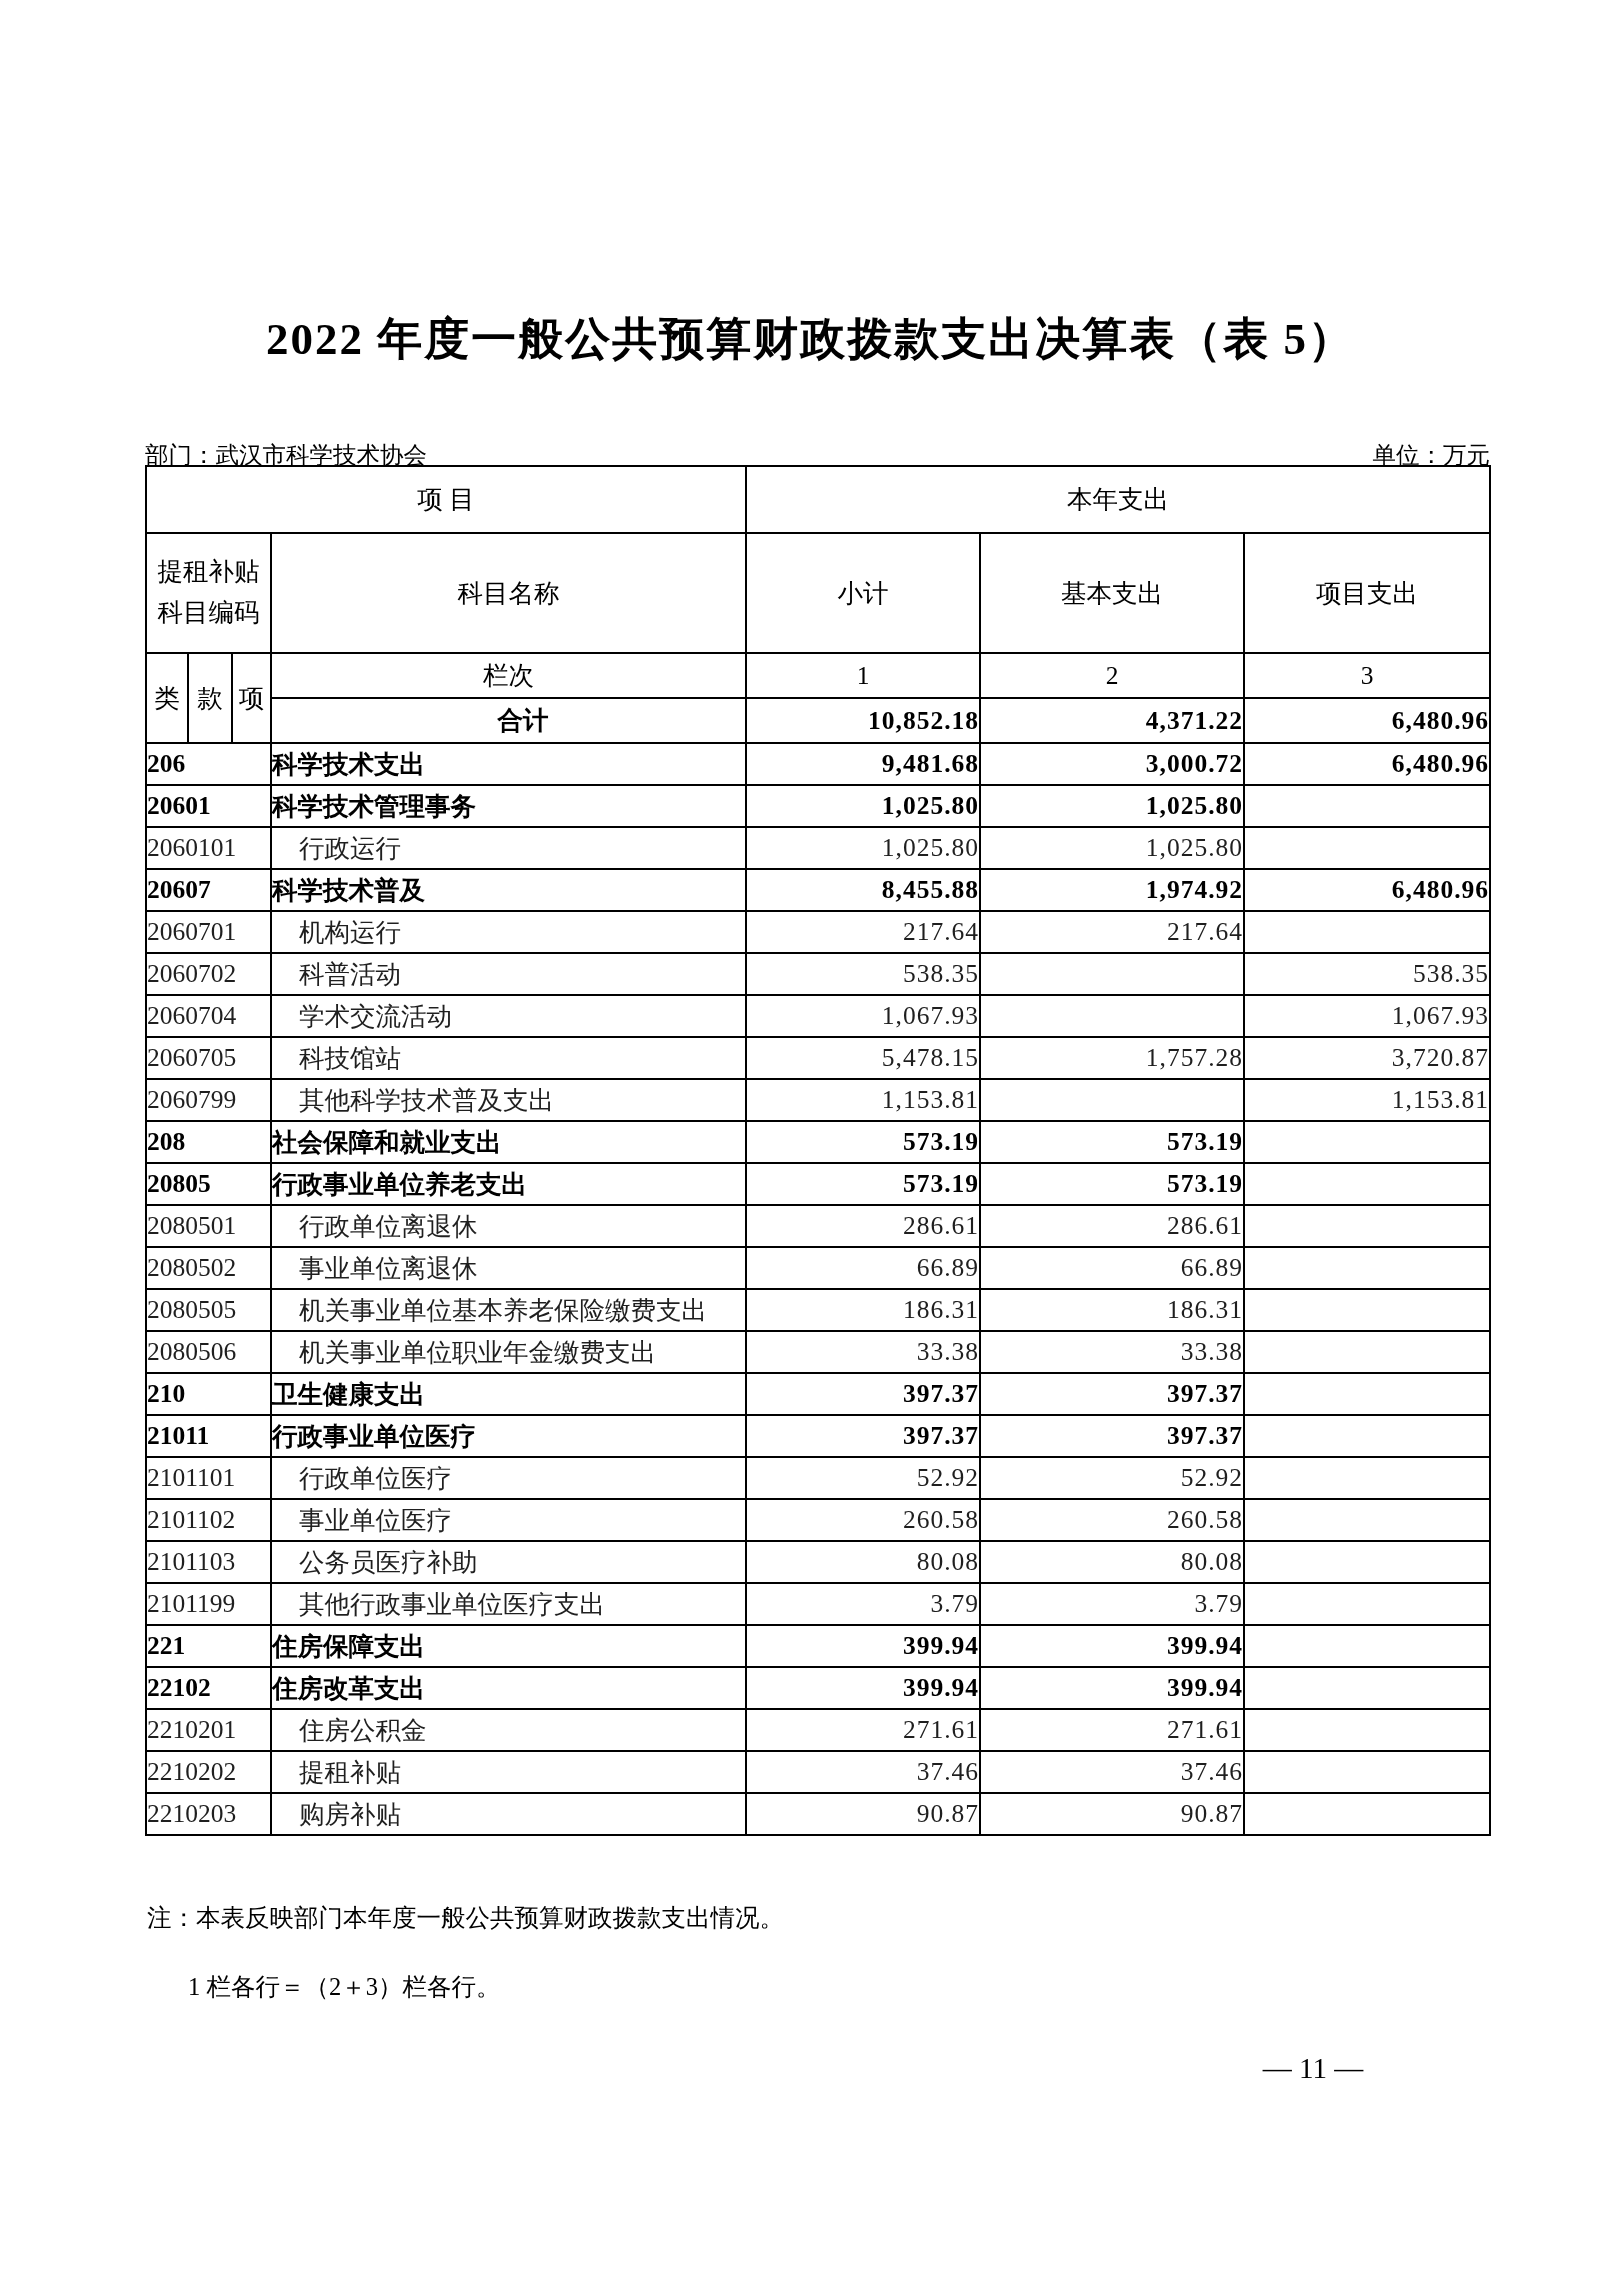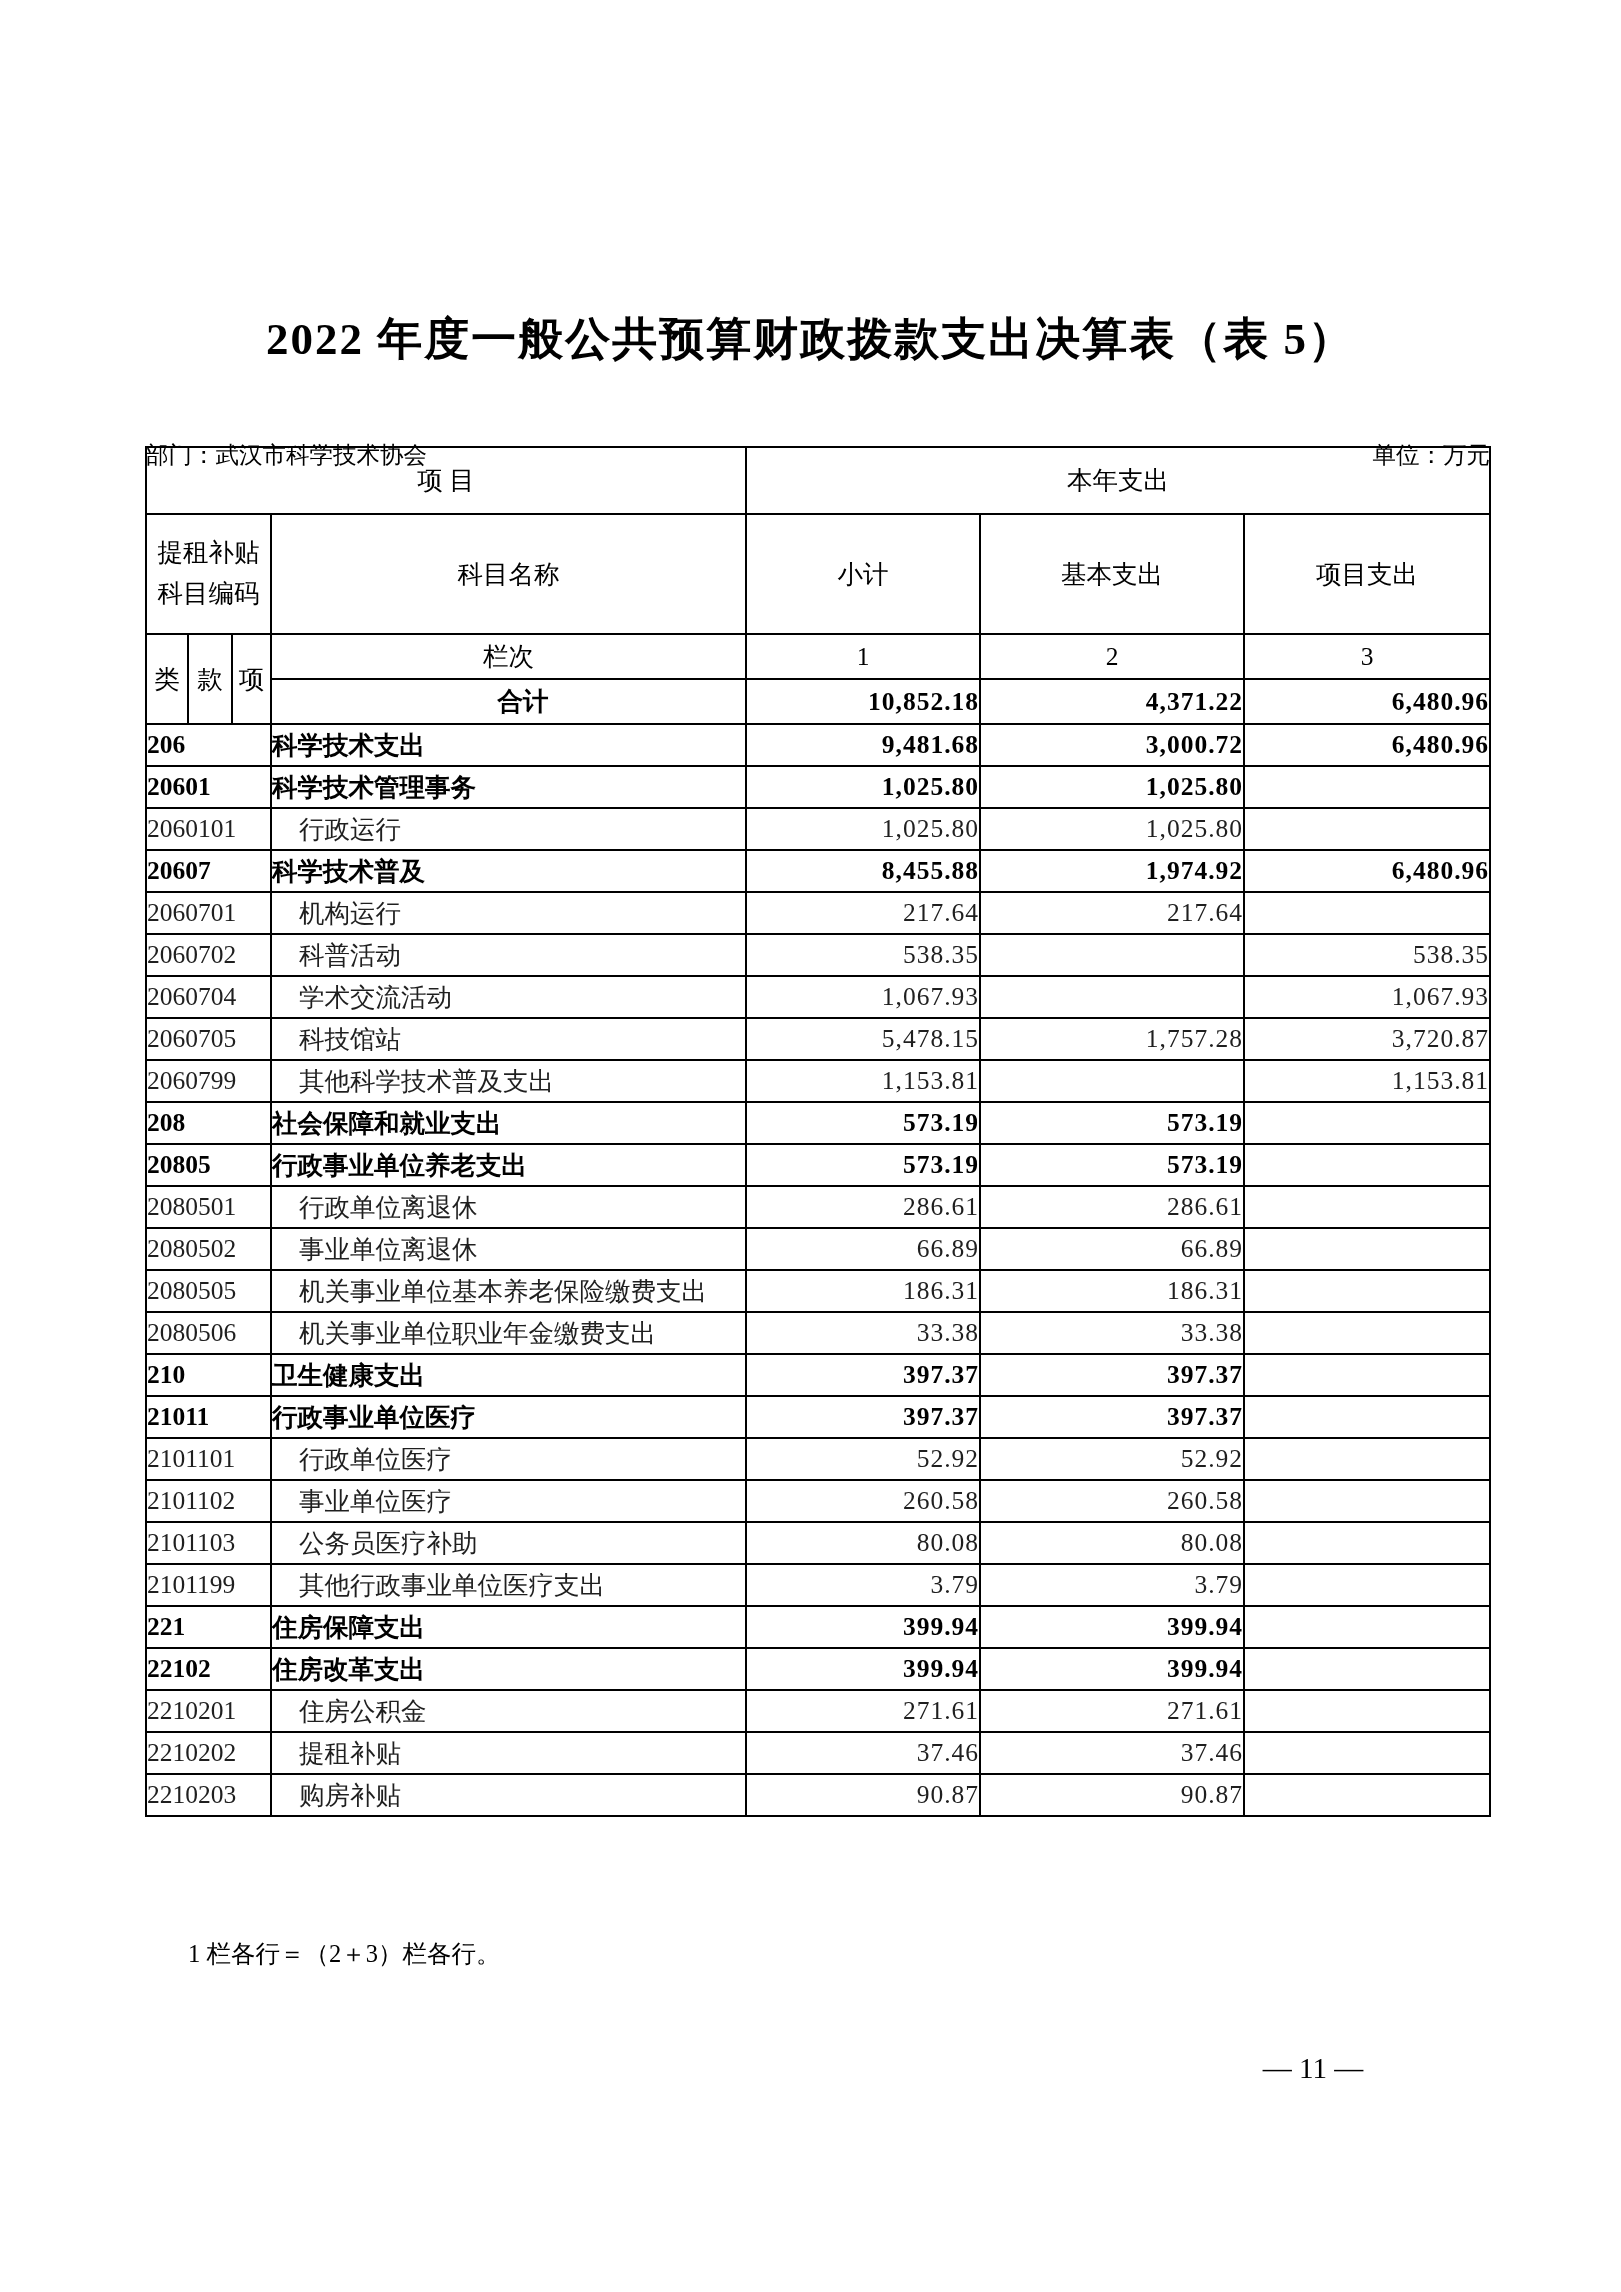--- a/index.html
+++ b/index.html
@@ -27,21 +27,21 @@
     top: 398px;
     left: 145px;
     width: 1345px;
     display: flex;
     justify-content: space-between;
     font-size: 23.5px;
     margin-top: 41px;
   }
   table.budget {
     position: absolute;
-    top: 446px;
+    top: 465px;
     left: 145px;
     width: 1345px;
     border-collapse: collapse;
     table-layout: fixed;
   }
   table.budget td {
     border: 2px solid #000;
     font-size: 25.5px;
     vertical-align: middle;
     padding: 0;
@@ -304,17 +304,18 @@
     <td colspan="3" class="code">2210203</td>
     <td class="name">购房补贴</td>
     <td class="num">90.87</td>
     <td class="num">90.87</td>
     <td class="num"></td>
   </tr>
     </tbody>
 </table>
 
 <div class="notes">
+  <div class="note-line-1">注：本表反映部门本年度一般公共预算财政拨款支出情况。</div>
   <div class="note-line-2">1 栏各行＝（2＋3）栏各行。</div>
 </div>
 
 <div class="page-number">— 11 —</div>
 
 
 </body></html>

